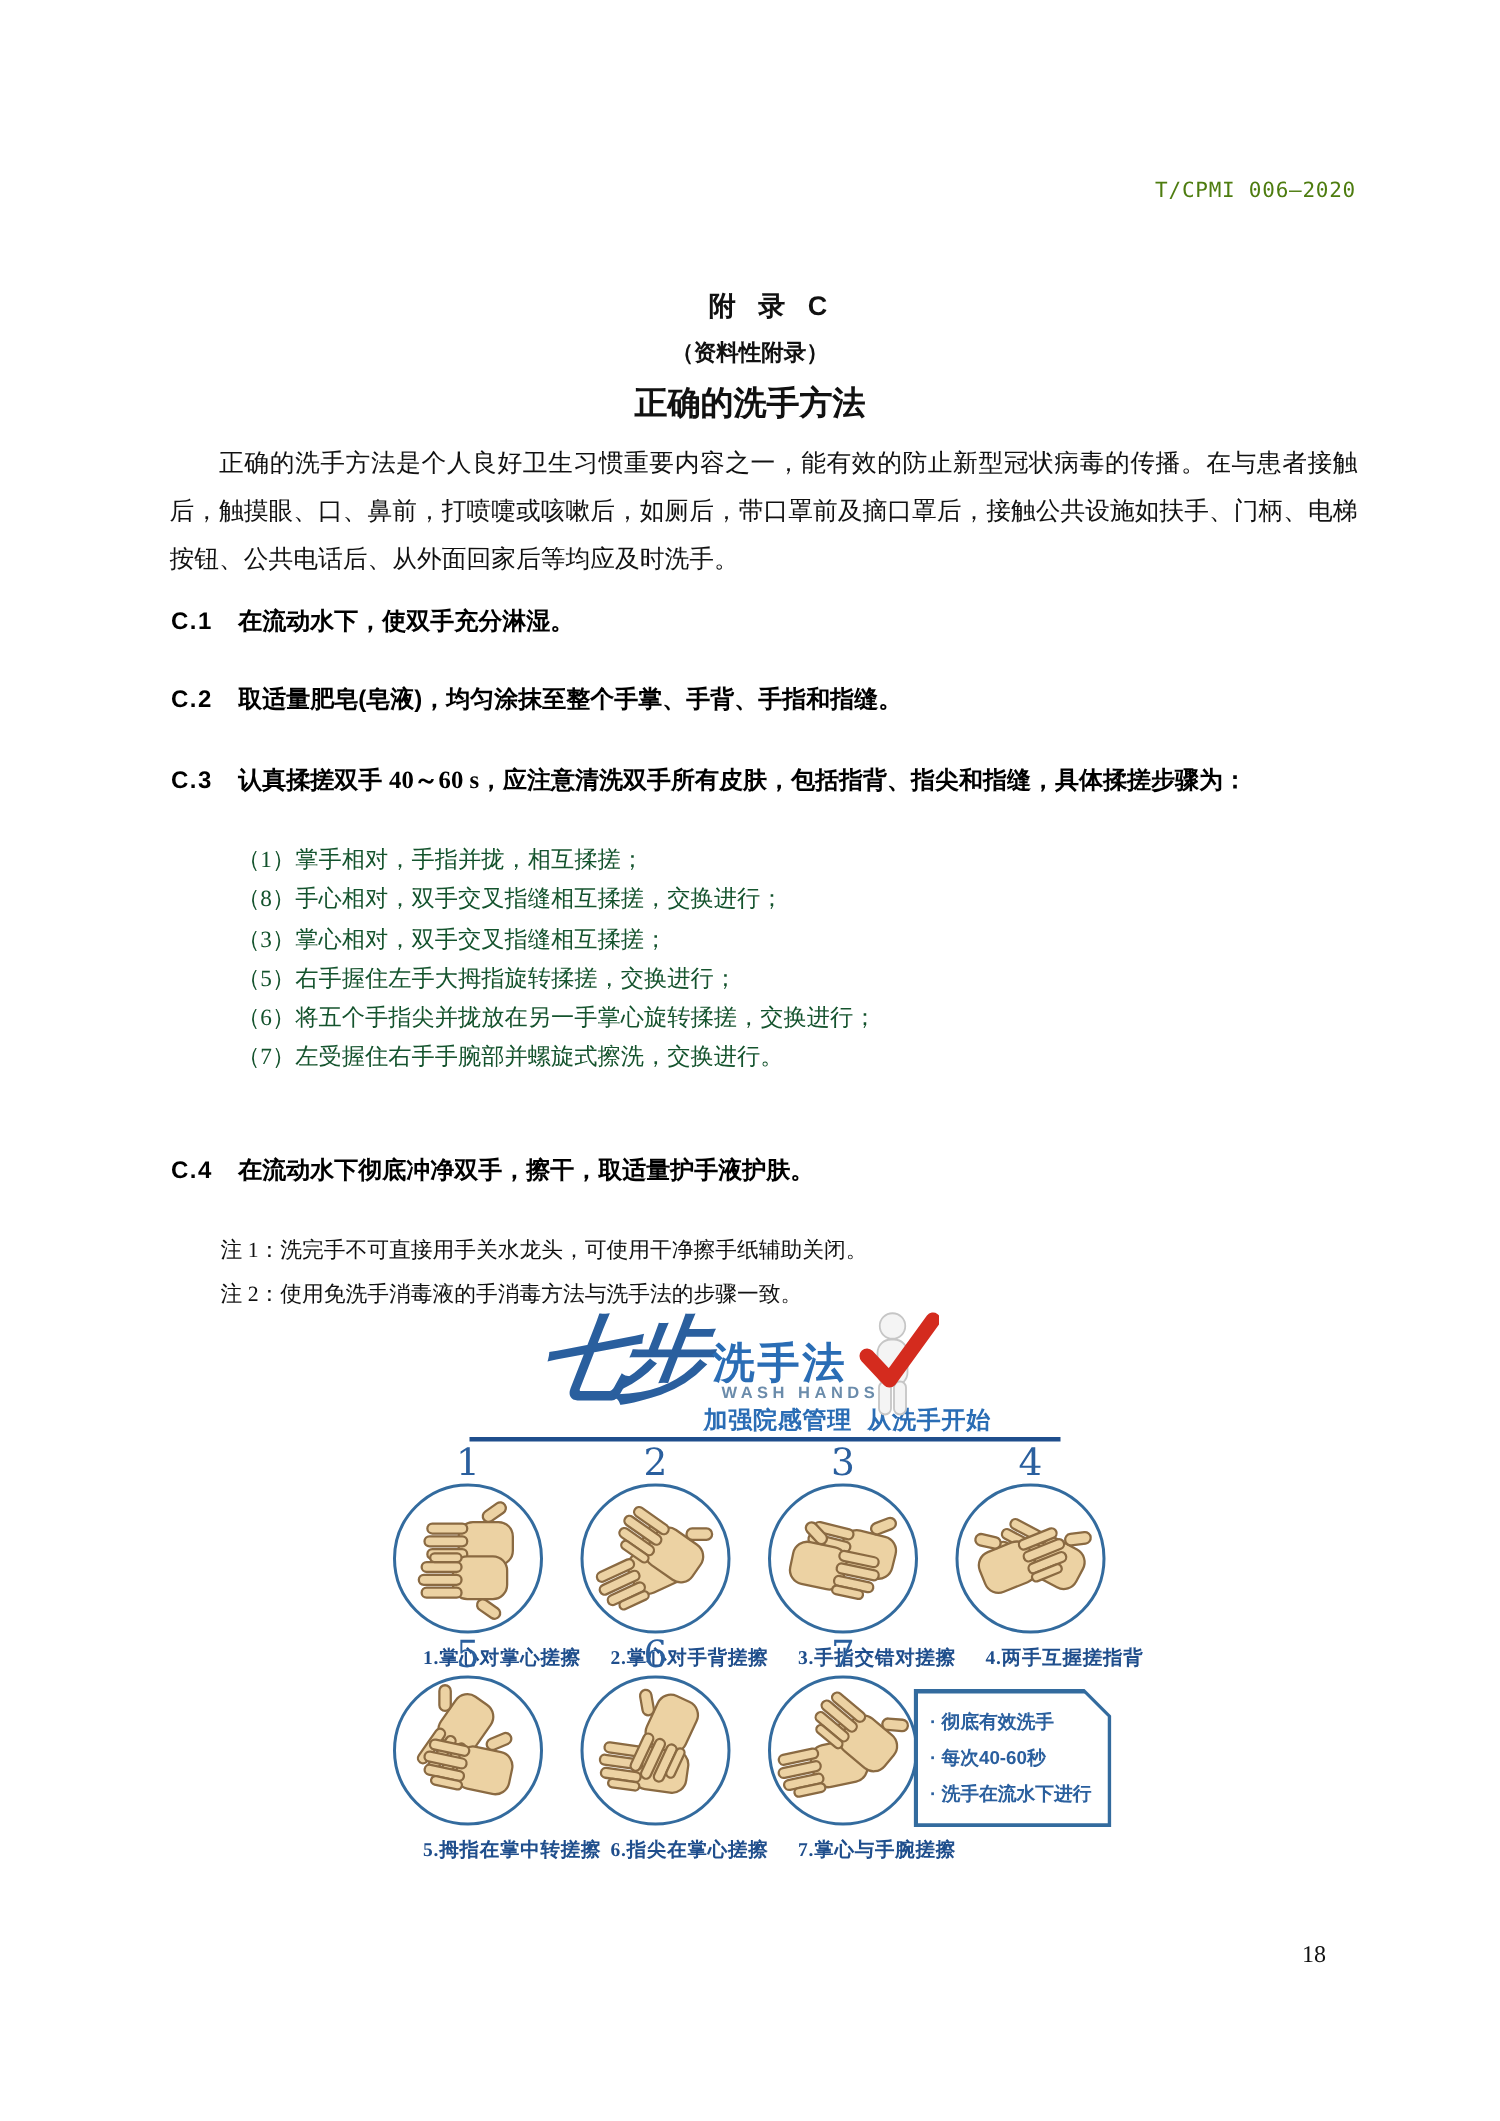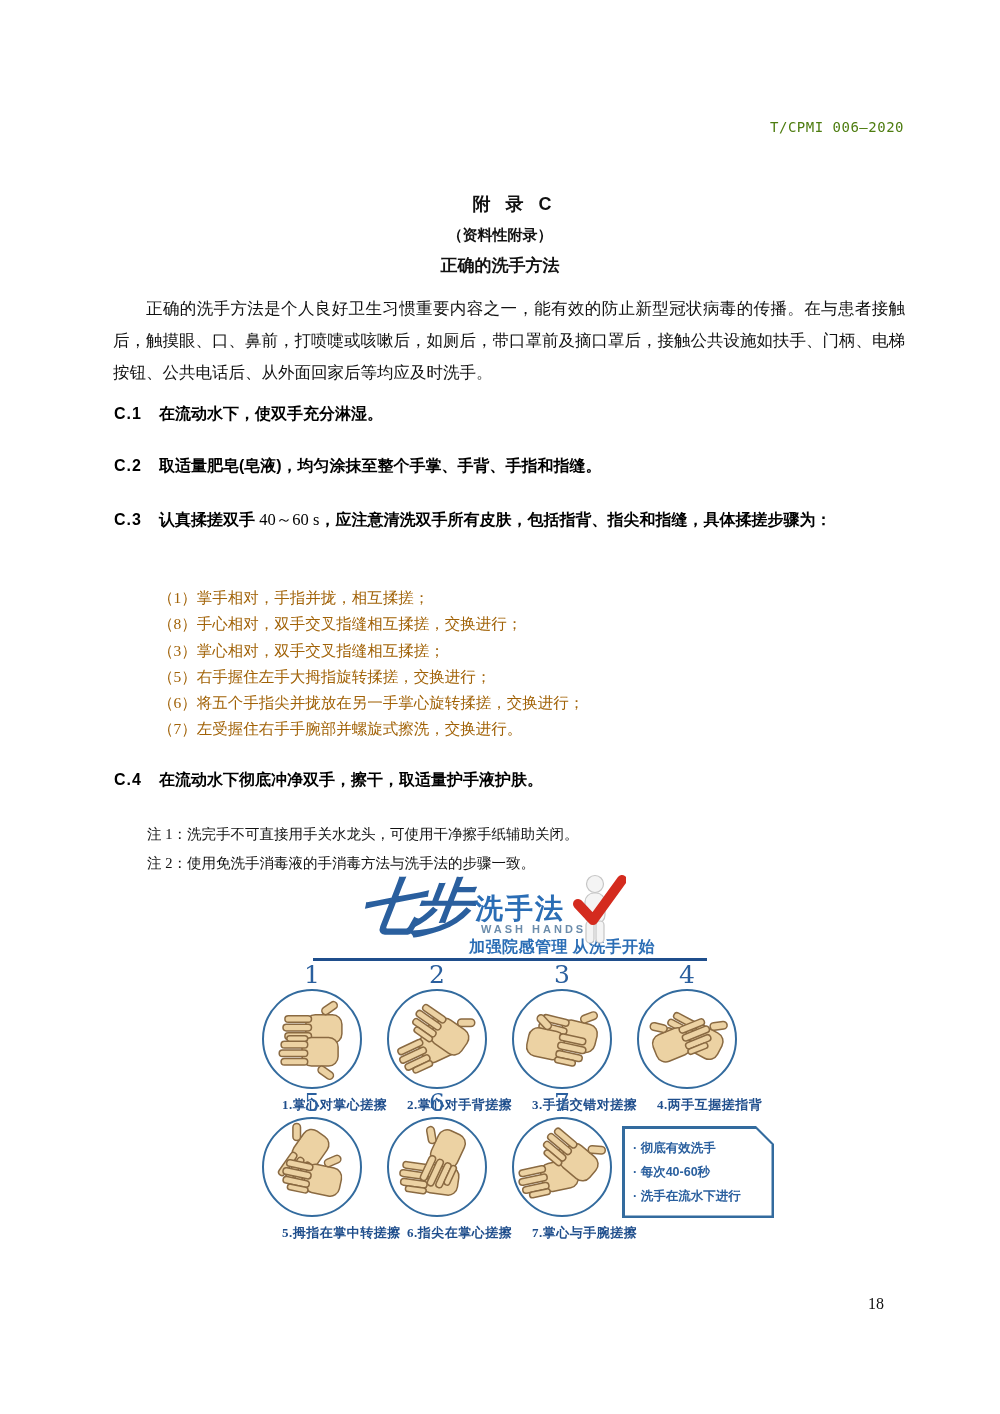--- a/index.html
+++ b/index.html
@@ -10,70 +10,70 @@
 
   .doc-code {
     position:absolute; top:119px; right:96px;
     font-family:"DejaVu Sans Mono",monospace; font-size:14px; color:#4d7c0f; letter-spacing:.5px;
   }
 
   .title-block { position:absolute; top:192px; left:0; width:100%; text-align:center;
     font-family:"Liberation Sans","DejaVu Sans",sans-serif; }
   .title-l1 { font-size:18px; font-weight:bold; word-spacing:10px;padding-left:24px; }
   .title-l2 { font-size:15px; font-weight:bold; margin-top:10px; }
-  .title-l3 { font-size:17px; font-weight:bold; margin-top:9px; }
+  .title-l3 { font-size:22px; font-weight:bold; margin-top:9px; }
 
   .intro {
     position:absolute; top:293px; left:113px; width:792px;
     font-size:16.5px; line-height:32px; text-align:justify; text-indent:2em;
   }
 
   .clause {
     position:absolute; left:114px; width:800px;
     font-family:"Liberation Sans","DejaVu Sans",sans-serif; font-size:16px; font-weight:bold; color:#000;
   }
   .clause .cnum { margin-right:17px; letter-spacing:1px; }
   .clause-c1 { top:404px; }
   .clause-c2 { top:456px; }
   .clause-c3 { top:509px; }
   .clause-c4 { top:770px; }
-  .duration { font-family:"Liberation Serif","DejaVu Serif",serif; font-weight:normal; font-size:16.5px; }
-
-  .steps { position:absolute; top:561px; left:158px; font-size:15.5px; line-height:26.3px; color:#a16207;margin-top:24px; }
+  .duration { font-family:"Liberation Serif","DejaVu Serif",serif; font-weight:bold; font-size:16.5px; }
+
+  .steps { position:absolute; top:561px; left:158px; font-size:15.5px; line-height:26.3px; color:#14532d; }
 
   .notes { position:absolute; top:820px; left:147px; font-size:14.5px; line-height:28.5px; color:#111; }
 
   
   .poster { position:absolute; left:240px; top:874px; width:520px; height:370px; }
   .p-big {
     position:absolute; left:120px; top:2px; line-height:1;
     font-family:"DejaVu Sans",sans-serif; font-size:60px; font-weight:bold; font-style:italic;
     color:#2a5f9e; letter-spacing:-8px; transform:skewX(-8deg);
   }
   .p-small { position:absolute; left:235px; top:16px; font-size:28px; font-weight:bold; color:#2a6db5;
     font-family:"Liberation Sans",sans-serif; letter-spacing:2px; }
   .p-en { position:absolute; left:241px; top:49px; font-size:11px; font-weight:bold; color:#6b8cab;
     font-family:"Liberation Sans",sans-serif; letter-spacing:3px; }
   .p-slogan { position:absolute; left:229px; top:63px; font-size:16px; font-weight:bold; color:#2a6db5;
-    font-family:Liberation Serif, serif; letter-spacing:.5px; }
+    font-family:Liberation Mono, monospace; letter-spacing:.5px; }
   .p-mascot { position:absolute; left:328px; top:0; width:58px; height:72px; }
   .p-divider { position:absolute; left:73px; top:84px; width:394px; height:3px; background:#1f4e8c; }
 
   .p-step { position:absolute; width:124px; text-align:center; }
   .p-step.r1 { top:90px; }
   .p-step.r2 { top:218px; }
   .ps-0 { left:10px; }  .ps-1 { left:135px; } .ps-2 { left:260px; } .ps-3 { left:385px; }
   .ps-4 { left:10px; }  .ps-5 { left:135px; } .ps-6 { left:260px; }
   .p-num { font-family:"DejaVu Serif",serif; font-size:25px; line-height:22px; height:22px; color:#2a5f9e; }
   .p-circle { width:100px; height:100px; margin:3px auto 0; border:2.5px solid #336b9e; border-radius:50%;
     overflow:hidden; background:#fff; }
   .p-circle svg { display:block; width:95px; height:95px; }
   .p-cap { margin-top:7px; font-size:13px; font-weight:bold; color:#1f4e8c; white-space:nowrap; letter-spacing:.5px;margin-left:32px; }
 
-  .tipbox { position:absolute; left:382px; top:252px; width:152px; height:92px;
+  .tipbox { position:absolute; left:369px; top:252px; width:132px; height:92px;
     background:#336b9e; clip-path:polygon(0 0, calc(100% - 18px) 0, 100% 18px, 100% 100%, 0 100%); }
   .tipbox-inner { position:absolute; inset:2.5px; background:#fff;
     clip-path:polygon(0 0, calc(100% - 16px) 0, 100% 16px, 100% 100%, 0 100%); }
   .tips { position:absolute; left:11px; top:10px; font-size:12.5px; font-weight:bold; color:#2a5f9e;
     line-height:24px; font-family:"Liberation Sans",sans-serif; }
   .tip-line::before { content:"· "; font-weight:bold; }
 
   .page-num { position:absolute; top:1295px; left:868px; font-size:16px; }
 
   .defs-hidden { position:absolute; width:0; height:0; overflow:hidden; }

